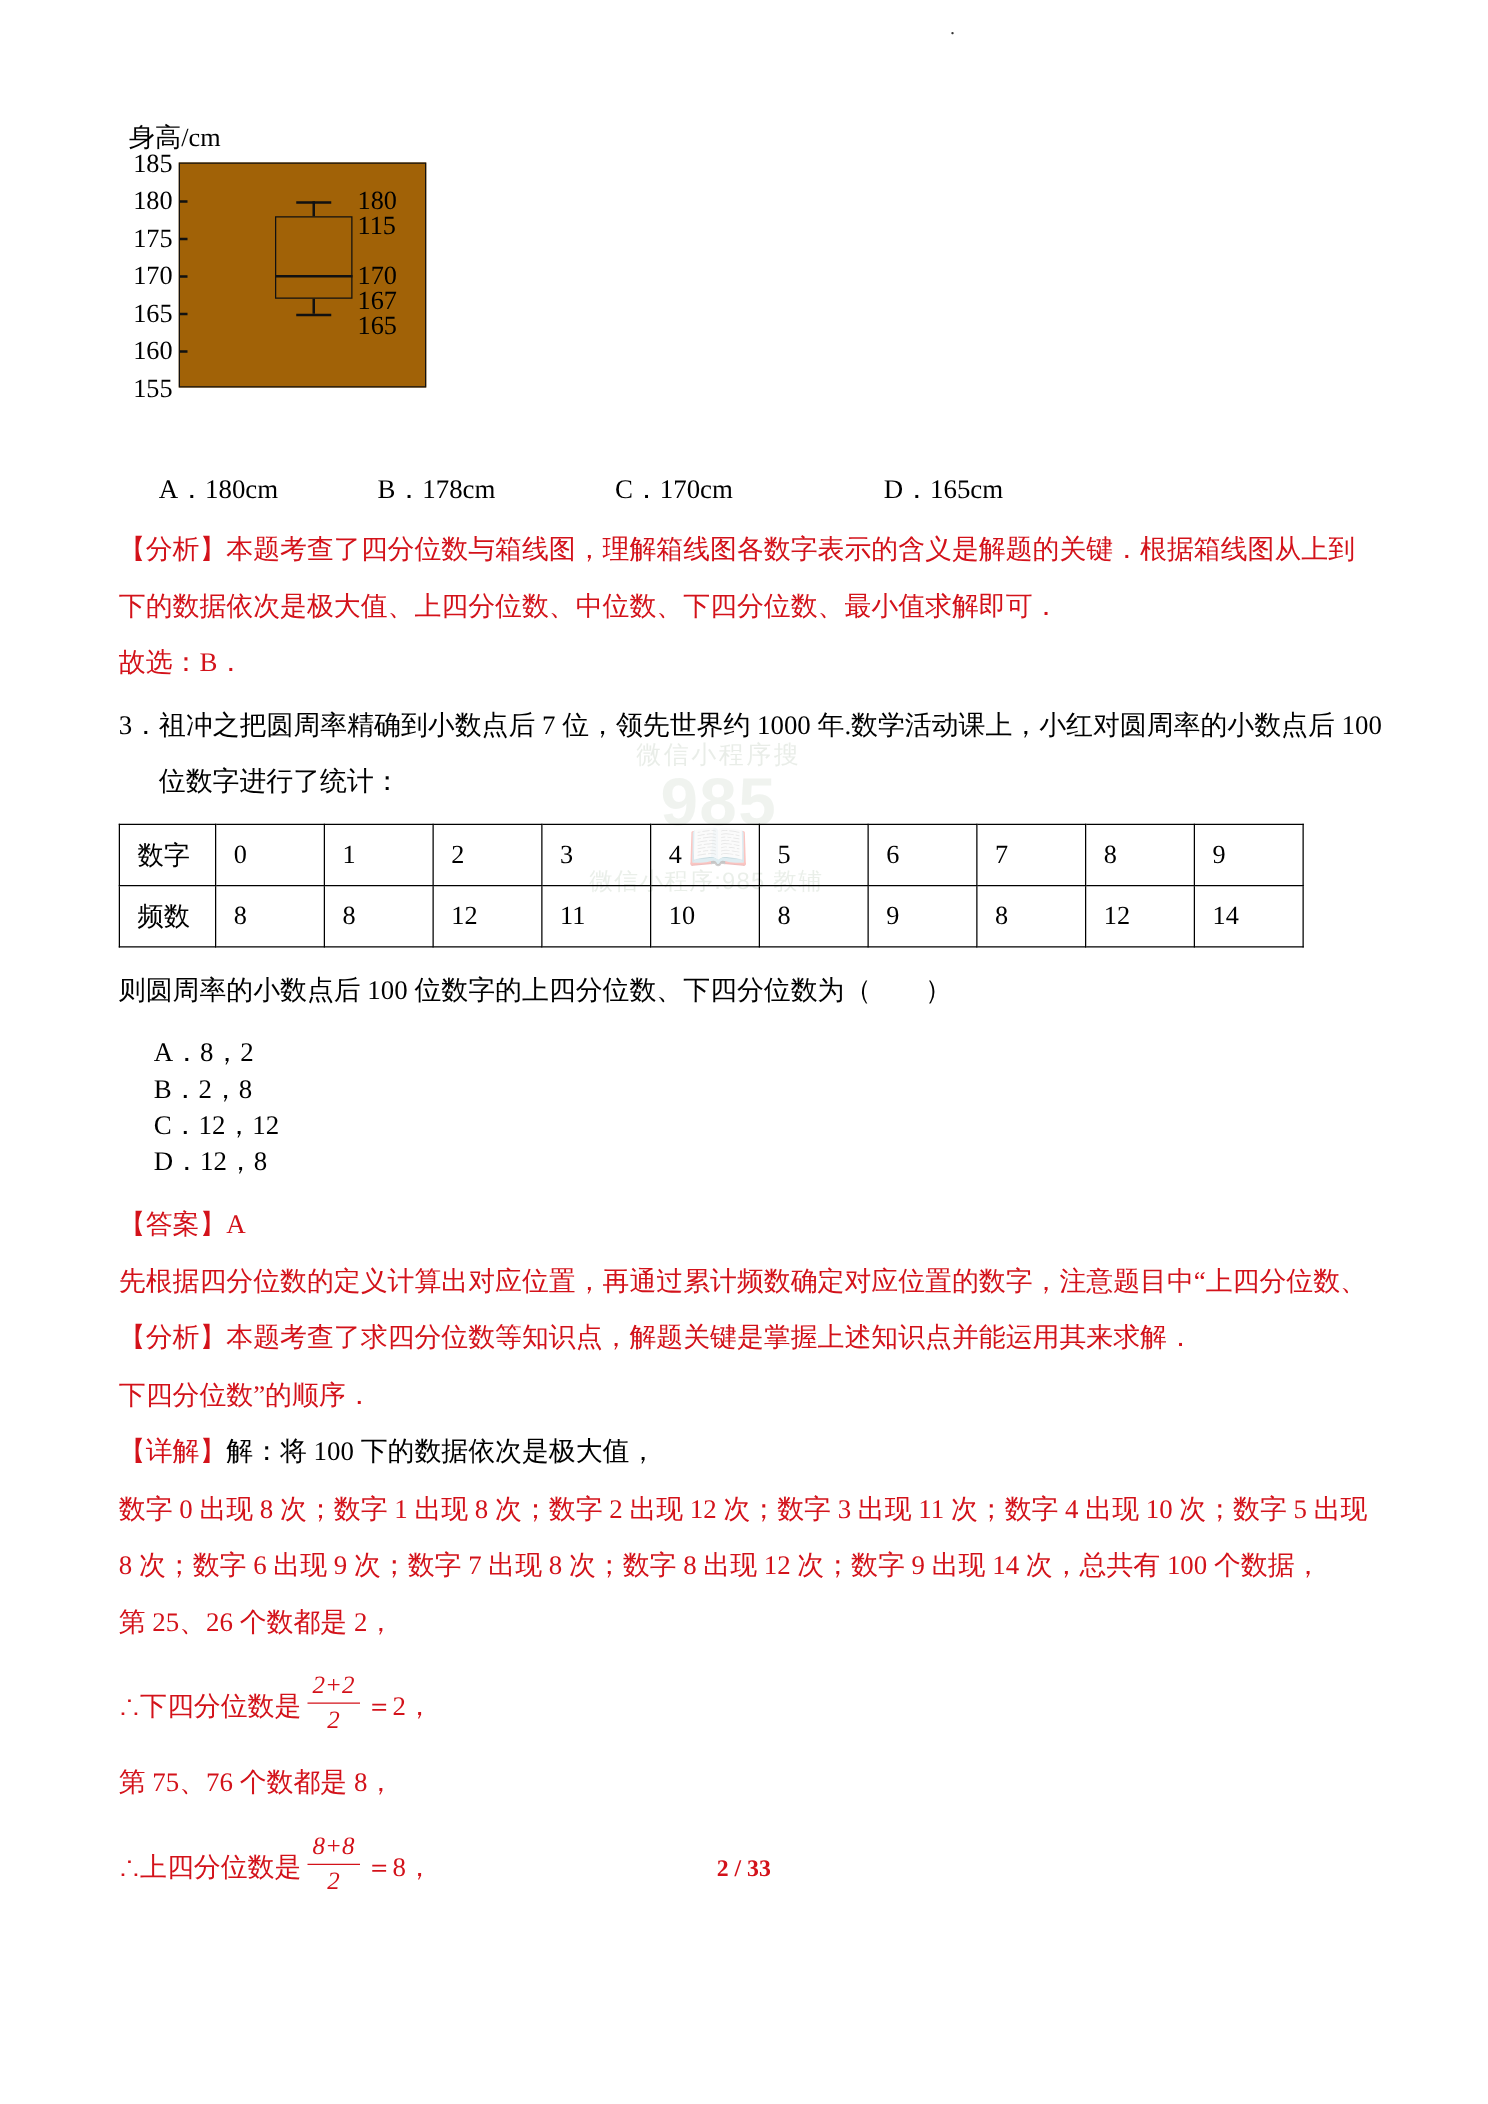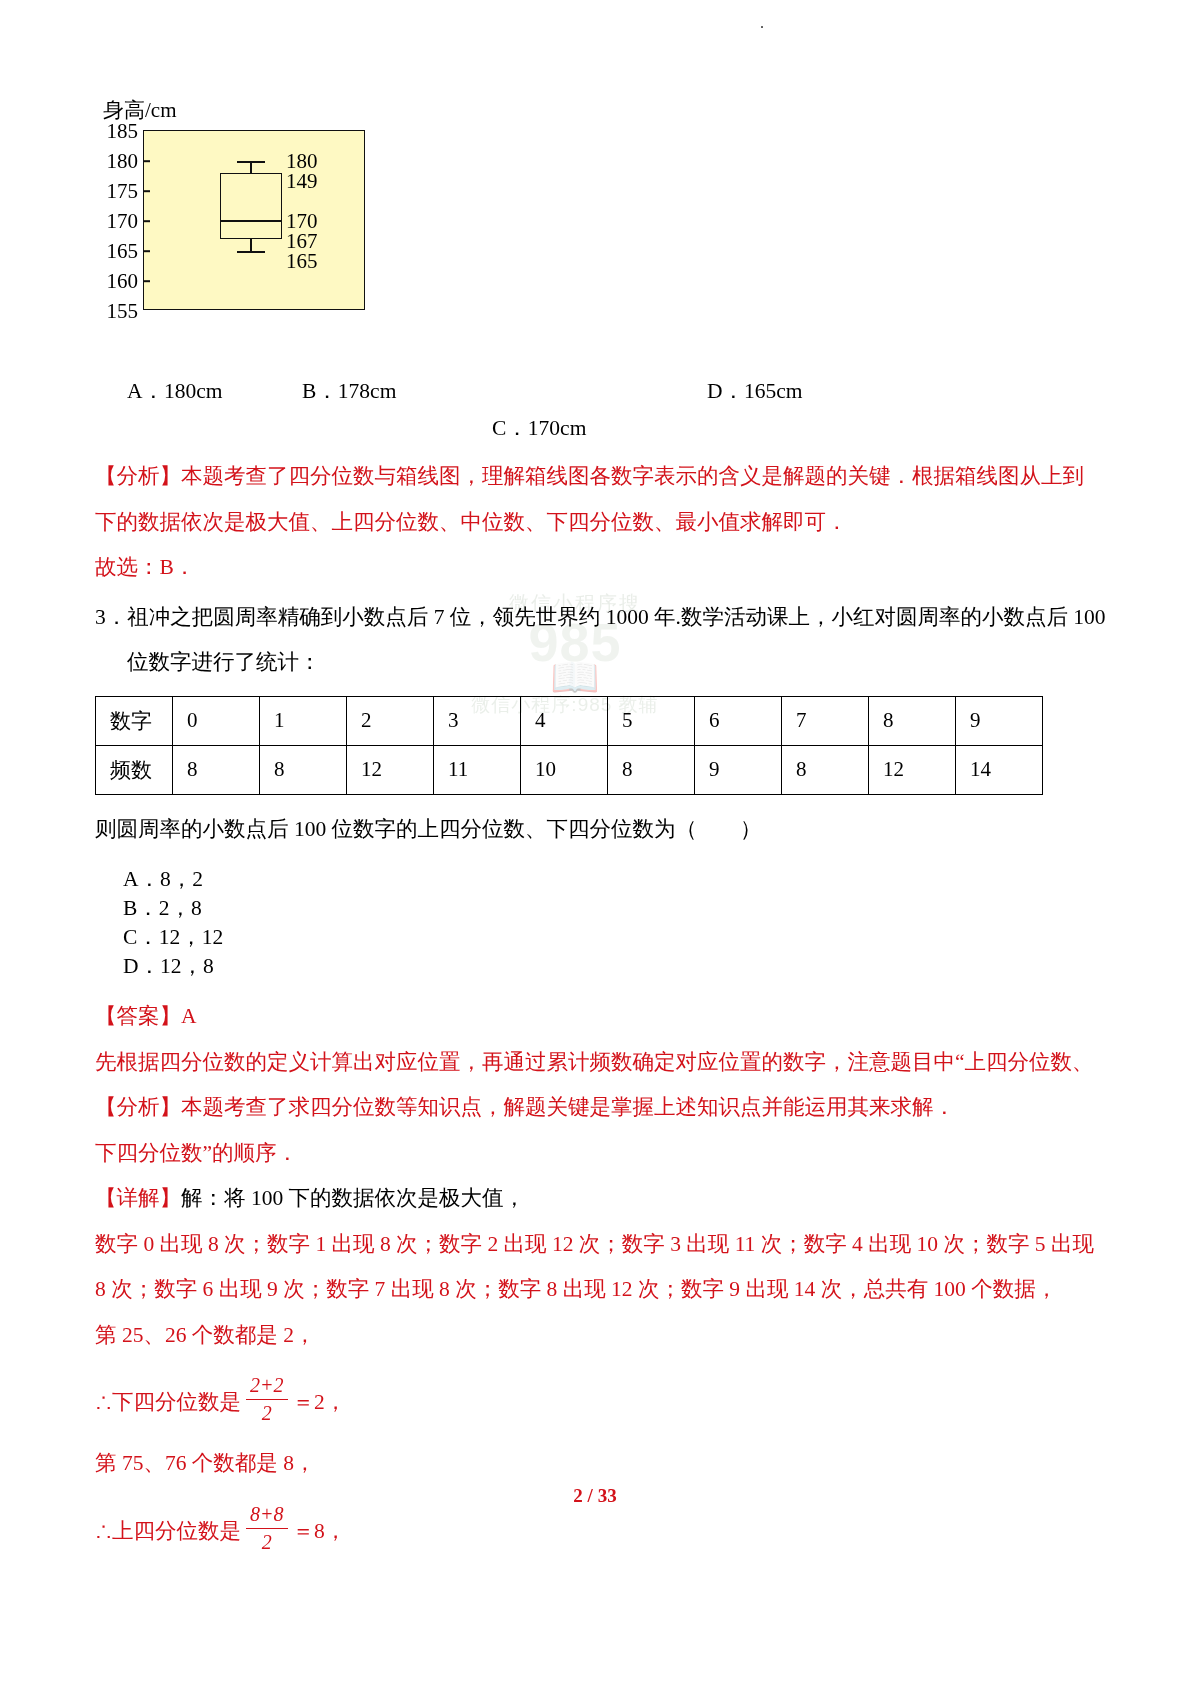--- a/index.html
+++ b/index.html
@@ -80,25 +80,25 @@
     left: 8px;
     top: 0px;
     font-size: 21px;
     font-family: "Liberation Serif", serif;
     letter-spacing: 0px;
   }
   .plot-box {
     position: absolute;
     left: 48px;
     top: 34px;
-    width: 222px;
+    width: 198px;
     height: 180px;
     border: 1.6px solid #111;
     box-sizing: border-box;
-    background: #fef9c3;
+    background: #a16207;
   }
   .ytick {
     position: absolute;
     right: 100%;
     transform: translateY(-50%);
     font-size: 21px;
     white-space: nowrap;
     padding-right: 6px;
     font-family: "Liberation Serif", serif;
   }
@@ -144,21 +144,21 @@
 
   .options-row {
     display: flex;
     margin-top: 30px;
     padding-left: 32px;
     font-size: 21.5px;
   }
   .opt { white-space: nowrap; }
   .opt-a { width: 175px; }
   .opt-b { width: 190px; }
-  .opt-c { width: 215px; margin-top: 37px; }
+  .opt-c { width: 215px; }
 
   .options-row2 {
     display: flex;
     margin-top: 24px;
     padding-left: 28px;
     font-size: 21.5px;
     flex-direction: column;
   }
   .o2a { width: 190px; }
   .o2b { width: 190px; }
@@ -273,21 +273,21 @@
 
         <div class="bx-line" style="left:76px; top:89px; width:62px; height:1.8px;"></div>
 
         <div class="bx-line" style="left:106px; top:30px; width:1.8px; height:12px;"></div>
         <div class="bx-line" style="left:93px; top:30px; width:28px; height:1.8px;"></div>
 
         <div class="bx-line" style="left:106px; top:108px; width:1.8px; height:12px;"></div>
         <div class="bx-line" style="left:93px; top:120px; width:28px; height:1.8px;"></div>
 
         <div class="bx-label" style="left:142px; top:30px;">180</div>
-        <div class="bx-label" style="left:142px; top:50px;">149</div>
+        <div class="bx-label" style="left:142px; top:50px;">115</div>
         <div class="bx-label" style="left:142px; top:90px;">170</div>
         <div class="bx-label" style="left:142px; top:110px;">167</div>
         <div class="bx-label" style="left:142px; top:130px;">165</div>
       </div>
     </div>
 
     <div class="options-row">
       <div class="opt opt-a">
         <span>A．</span><span>180cm</span>
       </div>

